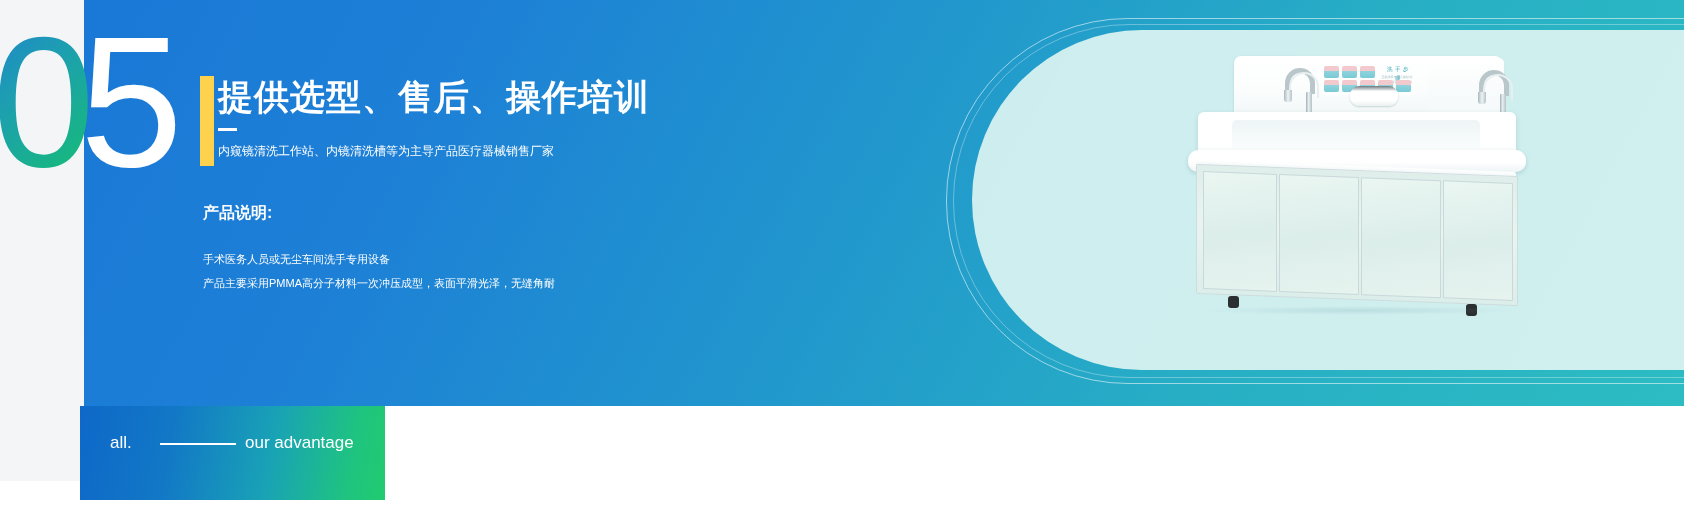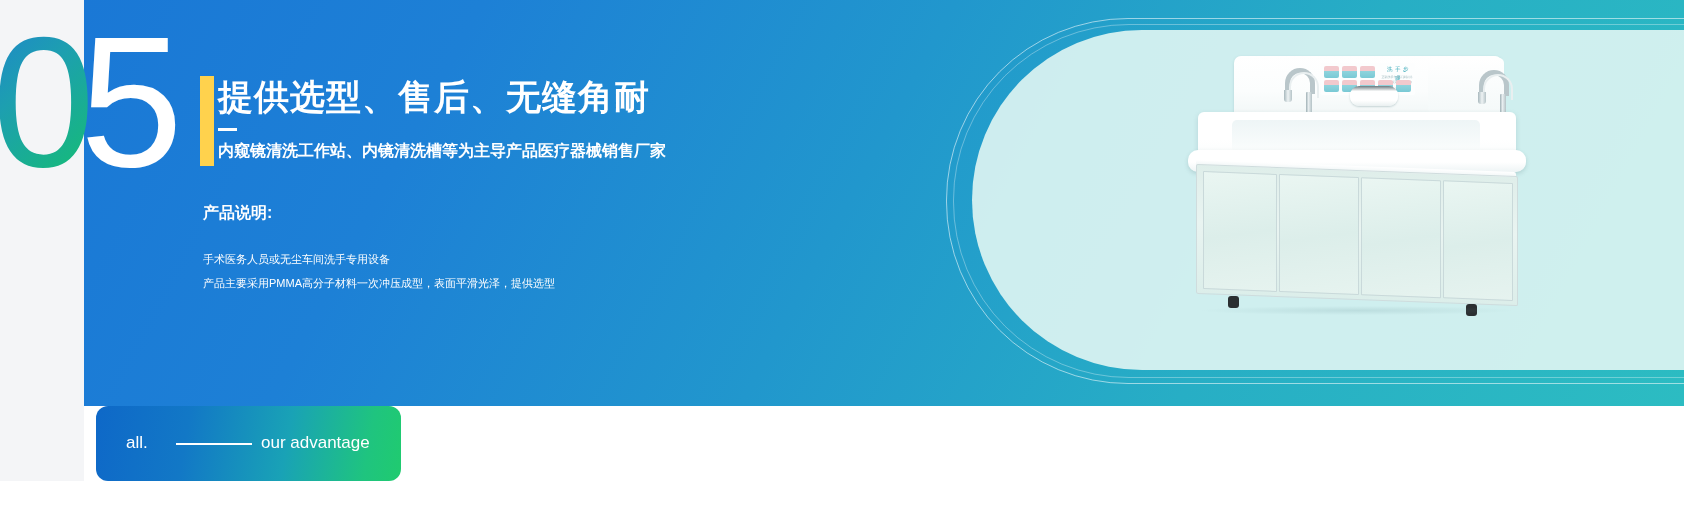--- a/index.html
+++ b/index.html
@@ -26,32 +26,32 @@
   
   .numeral{position:absolute;left:-8px;top:14px;width:190px;height:180px;z-index:6;}
   .numeral svg{display:block;}
 
   
   .head{position:absolute;left:116px;top:76px;z-index:5;}
   .head-bar{position:absolute;left:0;top:0;width:14px;height:90px;background:#ffd24d;}
   .head-title{position:absolute;left:18px;top:-6px;font-size:35px;font-weight:bold;
               color:#ffffff;letter-spacing:1px;white-space:nowrap;line-height:54px;}
   .head-dash{position:absolute;left:18px;top:52px;width:19px;height:3px;background:#ffffff;}
-  .head-sub{position:absolute;left:18px;top:62px;font-size:16px;color:#ffffff;
-            white-space:nowrap;line-height:26px;font-weight:700;}
+  .head-sub{position:absolute;left:18px;top:62px;font-size:12px;color:#ffffff;
+            white-space:nowrap;line-height:26px;font-weight:400;}
 
   
   .desc{position:absolute;left:119px;top:198px;z-index:5;color:#ffffff;}
   .desc-label{font-size:16px;font-weight:bold;line-height:30px;margin-bottom:20px;}
   .desc-line{font-size:11px;line-height:23.5px;white-space:nowrap;font-weight:400;}
 
   
-  .bottombar{position:absolute;left:96px;top:406px;width:305px;height:75px;
+  .bottombar{position:absolute;left:80px;top:406px;width:305px;height:94px;
              background:linear-gradient(100deg,#0e68c8 0%,#1278c6 30%,#19a2b6 62%,#1fc47f 88%,#20cb6f 100%);
-             z-index:7;border-radius:12px;}
+             z-index:7;}
   .bb-inner{position:absolute;left:0;top:0;width:305px;height:75px;}
   .bb-all{position:absolute;left:30px;top:27px;font-size:17px;color:#ffffff;}
   .bb-rule{position:absolute;left:80px;top:37px;width:76px;height:1.6px;background:#ffffff;}
   .bb-adv{position:absolute;left:165px;top:27px;font-size:17px;color:#ffffff;white-space:nowrap;}
 
   
   .footer-white{position:absolute;left:389px;top:406px;width:1295px;height:113px;background:#ffffff;}
   .footer-white-l{position:absolute;left:0;top:481px;width:1684px;height:38px;background:#ffffff;}
 
   
@@ -182,29 +182,29 @@
         <div class="door d3"></div>
         <div class="door d4"></div>
       </div>
       <div class="caster c1"></div>
       <div class="caster c2"></div>
       <div class="p-shadow"></div>
     </div>
 
     <div class="head">
       <div class="head-bar"></div>
-      <div class="head-title">提供选型、售后、无缝角耐</div>
+      <div class="head-title">提供选型、售后、操作培训</div>
       <div class="head-dash"></div>
       <div class="head-sub">内窥镜清洗工作站、内镜清洗槽等为主导产品医疗器械销售厂家</div>
     </div>
 
     <div class="desc">
       <div class="desc-label">产品说明:</div>
       <div class="desc-line">手术医务人员或无尘车间洗手专用设备</div>
-      <div class="desc-line">产品主要采用PMMA高分子材料一次冲压成型，表面平滑光泽，提供选型</div>
+      <div class="desc-line">产品主要采用PMMA高分子材料一次冲压成型，表面平滑光泽，无缝角耐</div>
     </div>
   </div>
 
   <div class="numeral">
     <svg width="190" height="180" viewBox="0 0 190 180" xmlns="http://www.w3.org/2000/svg">
       <defs>
         <linearGradient id="zeroGrad" x1="0" y1="0" x2="0.45" y2="1">
           <stop offset="0%" stop-color="#1f7fd2"></stop>
           <stop offset="48%" stop-color="#1d9fb0"></stop>
           <stop offset="100%" stop-color="#16b97c"></stop>

